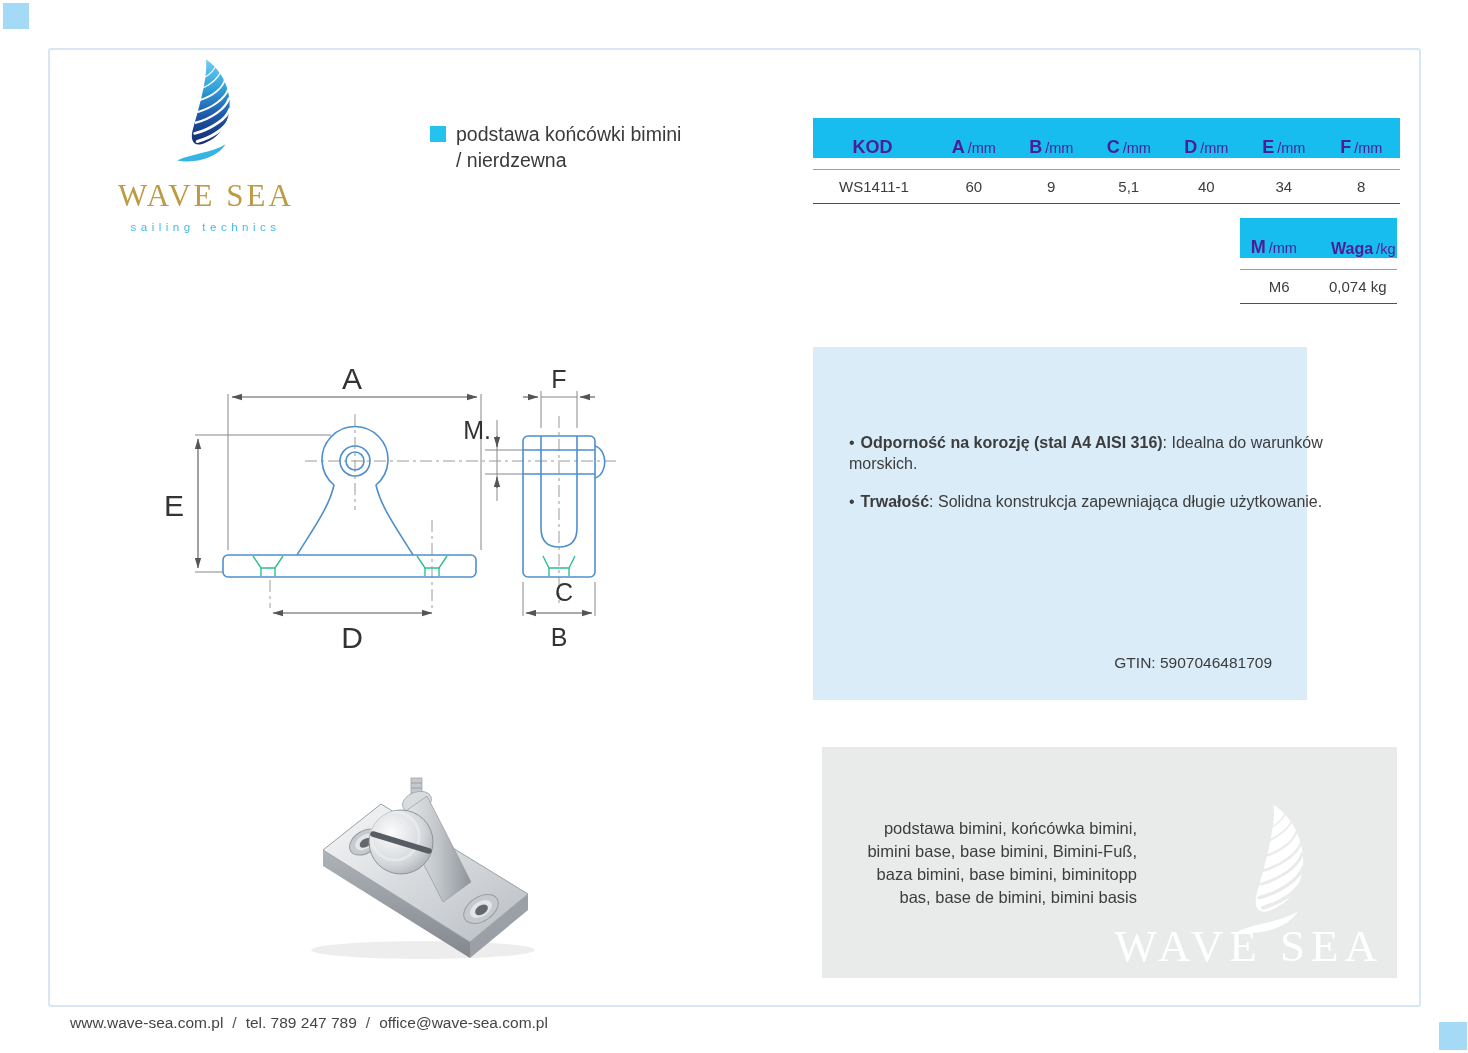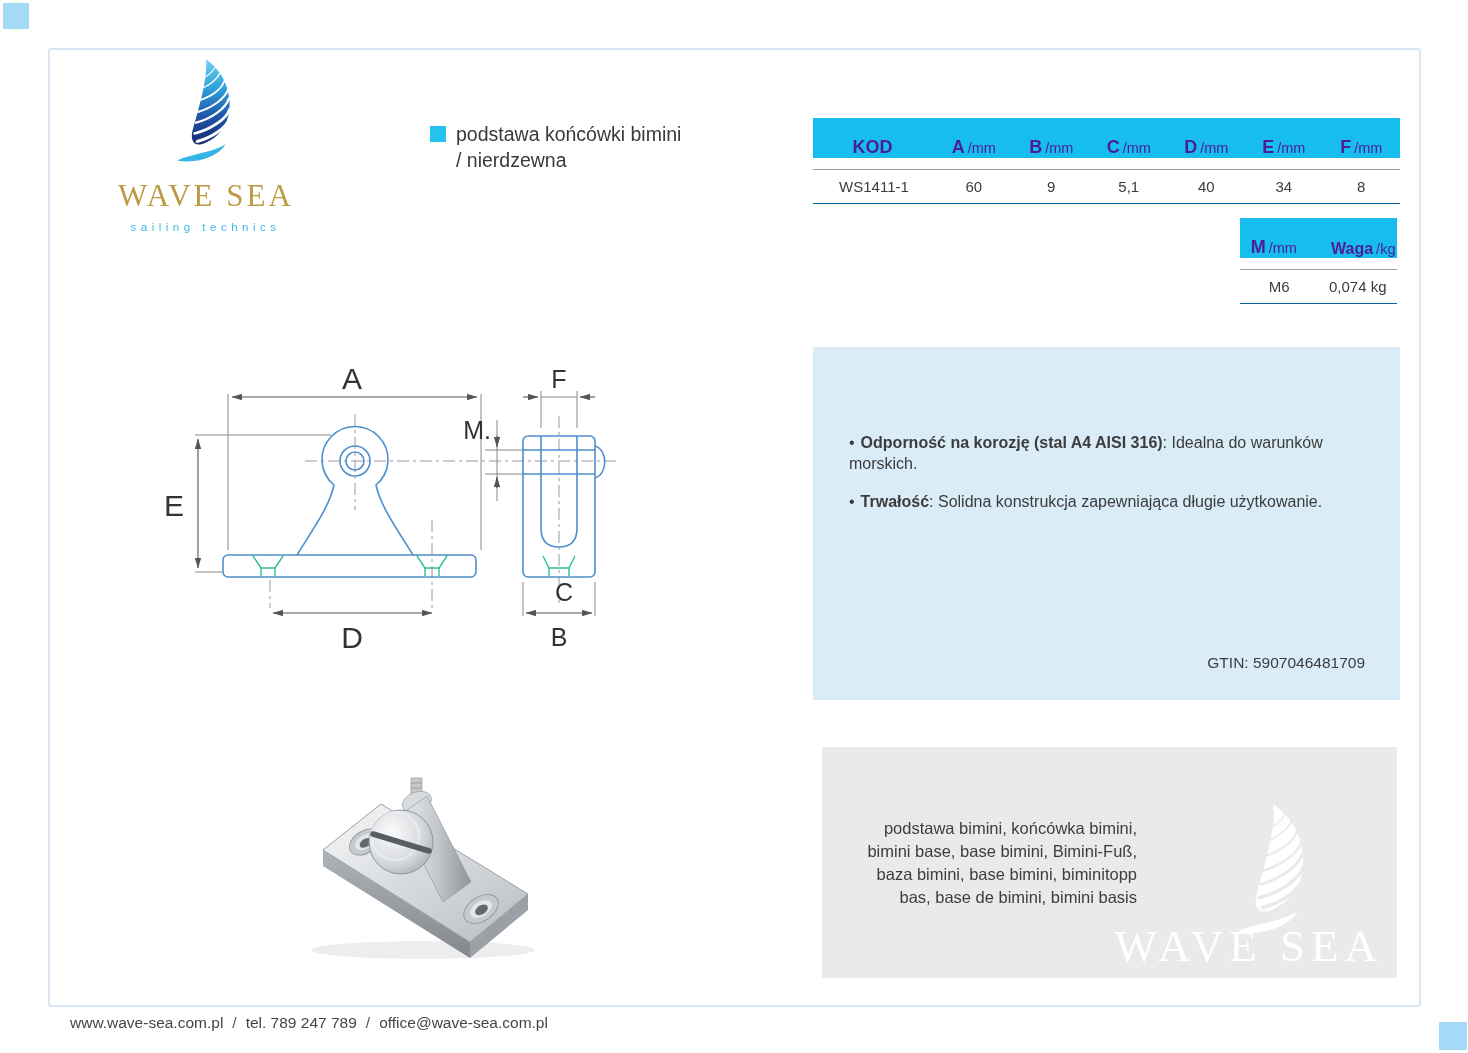--- a/index.html
+++ b/index.html
@@ -29,21 +29,21 @@
   .thu{font-size:14.5px;font-weight:400;margin-left:3px;}
   .spec-head{left:813px;top:118px;width:587px;height:40px;}
   .spec-row{left:813px;top:169px;width:587px;height:33px;}
   .c-kod{flex:0 0 122px;}
   .c-dim{flex:1 1 0;}
   .wt-head{left:1240px;top:218px;width:157px;height:40px;gap:22px;}
   .wt-row{left:1240px;top:269px;width:157px;height:33px;}
   .c-half{flex:1 1 0;}
 
   
-  .info{left:813px;top:347px;width:587px;height:353px;background:#d9ecf8;}
+  .info{left:813px;top:347px;width:494px;height:353px;background:#d9ecf8;}
   .features{position:absolute;left:36px;top:85px;width:492px;font-size:16px;line-height:21px;}
   .feature{margin-bottom:17px;}
   .feature .b{font-weight:700;}
   .bullet{margin-right:6px;}
   .gtin{position:absolute;right:35px;bottom:28px;font-size:15.5px;}
 
   
   .graybox{left:822px;top:747px;width:575px;height:231px;background:#e9eaea;overflow:hidden;text-align:right;}
   .keywords{position:absolute;left:27px;top:70px;width:288px;font-size:16.5px;line-height:23px;color:#3d3d3d;}
   .wm-sail{position:absolute;left:405px;top:56px;}

